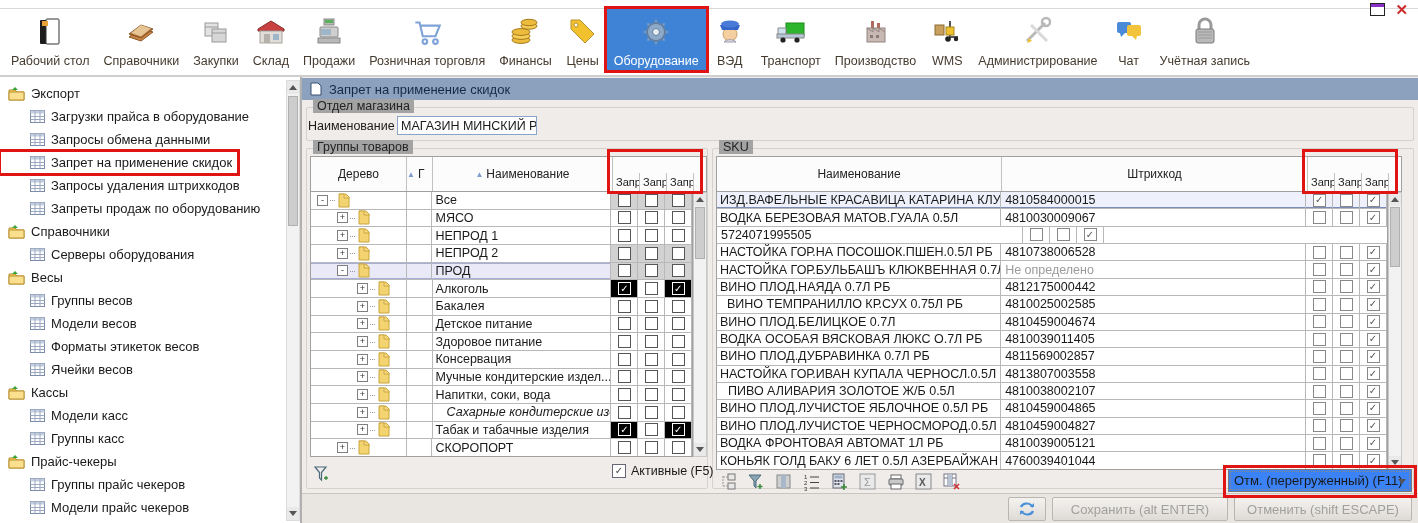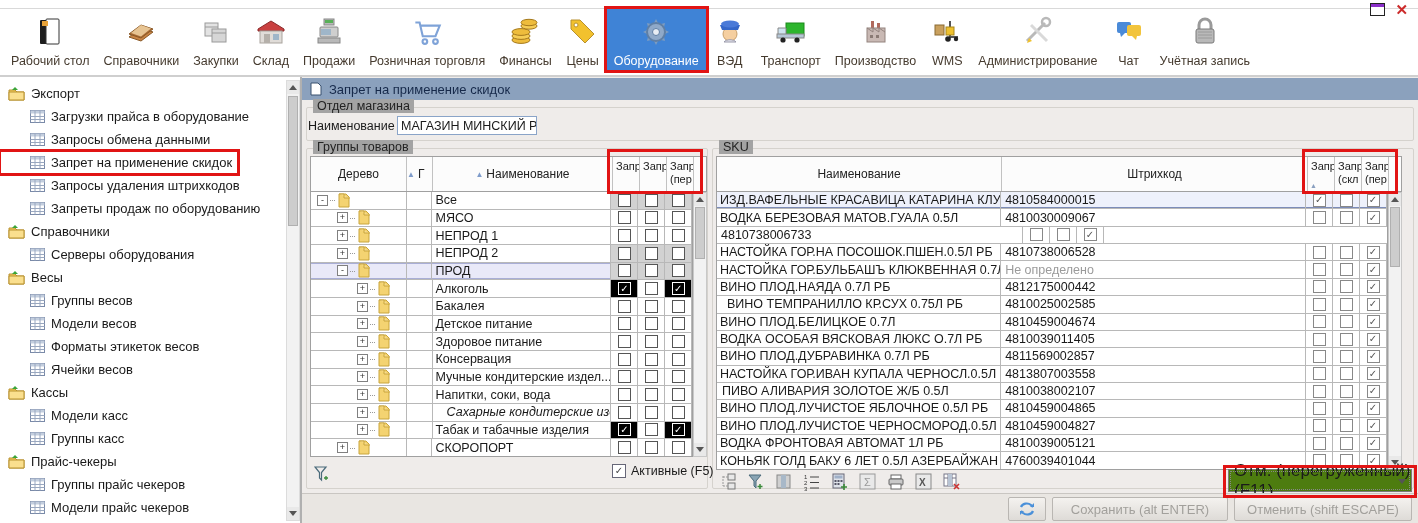--- a/index.html
+++ b/index.html
@@ -44,21 +44,21 @@
   #gb-store{left:306px;top:107px;width:1108px;height:34px;}
   #store-name-lbl{position:absolute;left:308px;top:119px;font-size:12.5px;}
   #store-name-val{position:absolute;left:397px;top:116px;width:140px;height:19px;background:#fff;
                   border:1px solid #8aa4c8;box-sizing:border-box;font-size:12.5px;padding:2px 3px;white-space:nowrap;overflow:hidden;}
   #gb-groups{left:306px;top:148px;width:402px;height:341px;}
   #gb-sku{left:712px;top:148px;width:702px;height:341px;}
   
   .tbl-head{position:absolute;display:flex;background:#fcfcfc;border:1px solid #a0a0a0;box-sizing:border-box;}
   .th{border-right:1px solid #c2c2c2;box-sizing:border-box;display:flex;align-items:center;justify-content:center;
       font-size:12px;color:#222;overflow:hidden;white-space:nowrap;}
-  .th.thc{flex-direction:column;align-items:flex-start;justify-content:flex-start;font-size:11px;line-height:1.15;padding:3px 8px 0 3px;}
+  .th.thc{flex-direction:column;align-items:flex-start;justify-content:flex-start;font-size:11px;line-height:1.15;padding:3px 8px 0 3px;margin-top:16px;}
   .sort{color:#7f9ccb;font-size:8px;margin-right:3px;}
   .rows{position:absolute;background:#fff;border:1px solid #a0a0a0;border-top:none;box-sizing:border-box;overflow:hidden;}
   .row{display:flex;border-bottom:1px solid #b8b8b8;box-sizing:border-box;background:#fff;}
   .cell{border-right:1px solid #b8b8b8;box-sizing:border-box;display:flex;align-items:center;
         font-size:12.5px;overflow:hidden;white-space:nowrap;}
   .row.focused{background:#e9e9f8;box-shadow:inset 0 1px 0 #a9aed6, inset 0 -1px 0 #a9aed6;}
   .row.skufocus{background:#eef1fb;box-shadow:inset 0 -1px 0 #7c8cb8;}
   .ckcell{width:27px;display:flex;align-items:center;justify-content:center;border-right:1px solid #b8b8b8;box-sizing:border-box;}
   .ckcell.gray{background:#d2d2d2;}
   .ckcell.on{background:#000;}
@@ -71,22 +71,22 @@
   .stub{width:5px;border-bottom:1px dotted #999;height:1px;margin:0 2px;}
   .miss{color:#9b9b9b;}
   .tscroll{position:absolute;width:14px;background:#f2f2f2;border:1px solid #c8c8c8;box-sizing:border-box;}
   
   #groups-footer{position:absolute;left:312px;top:463px;width:390px;height:22px;display:flex;align-items:center;}
   #active-wrap{position:absolute;left:612px;top:464px;display:flex;align-items:center;gap:5px;}
   #active-wrap .cb{width:14px;height:14px;border-color:#667;}
   #active-wrap .a-lbl{font-size:12.5px;}
   #sku-toolbar{position:absolute;left:718px;top:472px;display:flex;align-items:center;gap:8px;}
   .mini-ico{width:20px;height:19px;display:flex;align-items:center;justify-content:center;}
-  #mode-dd{position:absolute;left:1228px;top:469px;width:184px;height:23px;background:#4d7c0f;border:1px solid #7a7a7a;
-           box-sizing:border-box;display:flex;align-items:center;font-size:17px;padding-left:5px;
+  #mode-dd{position:absolute;left:1228px;top:469px;width:184px;height:23px;background:#3b82f6;border:1px solid #7a7a7a;
+           box-sizing:border-box;display:flex;align-items:center;font-size:13px;padding-left:5px;
            outline:1px dotted #888;outline-offset:-3px;}
   #mode-dd .dd-arrow{position:absolute;right:5px;top:9px;}
   
   #btnbar{position:absolute;left:302px;top:493px;width:1116px;height:30px;background:#e9e6e2;border-top:1px solid #c9c6c2;box-sizing:border-box;}
   .btn{position:absolute;top:3px;height:24px;background:linear-gradient(#f4f2ef,#dedbd7);border:1px solid #b9b6b2;
        border-radius:2px;box-sizing:border-box;display:flex;align-items:center;justify-content:center;
        font-size:13px;color:#a2a09c;}
   #refresh-btn{left:706px;width:38px;}
   #save-btn{left:750px;width:176px;}
   #cancel-btn{left:932px;width:178px;}
@@ -984,21 +984,21 @@
       </div>
       <div class="ckcell">
         <span class="cb" style="border-color: rgb(136, 136, 136); color: rgb(85, 85, 85);"></span>
       </div>
       <div class="ckcell">
         <span class="cb ck" style="border-color: rgb(136, 136, 136); color: rgb(85, 85, 85);"></span>
       </div>
     </div>
     <div class="row" style="height: 17.37px;">
       <div class="cell" style="width: 306px; padding-left: 4px;">
-        <span>4810738006733</span>
+        <span>5724071995505</span>
       </div>
       <div class="ckcell">
         <span class="cb" style="border-color: rgb(136, 136, 136); color: rgb(85, 85, 85);"></span>
       </div>
       <div class="ckcell">
         <span class="cb" style="border-color: rgb(136, 136, 136); color: rgb(85, 85, 85);"></span>
       </div>
       <div class="ckcell">
         <span class="cb ck" style="border-color: rgb(136, 136, 136); color: rgb(85, 85, 85);"></span>
       </div>
@@ -1133,21 +1133,21 @@
         <span class="cb" style="border-color: rgb(136, 136, 136); color: rgb(85, 85, 85);"></span>
       </div>
       <div class="ckcell">
         <span class="cb" style="border-color: rgb(136, 136, 136); color: rgb(85, 85, 85);"></span>
       </div>
       <div class="ckcell">
         <span class="cb ck" style="border-color: rgb(136, 136, 136); color: rgb(85, 85, 85);"></span>
       </div>
     </div>
     <div class="row" style="height: 17.37px;">
-      <div class="cell" style="width: 285px; padding-left: 5px;">
+      <div class="cell" style="width: 285px; padding-left: 11px;">
         <span>ПИВО АЛИВАРИЯ ЗОЛОТОЕ Ж/Б 0.5Л</span>
       </div>
       <div class="cell" style="width: 306px; padding-left: 4px;">
         <span>4810038002107</span>
       </div>
       <div class="ckcell">
         <span class="cb" style="border-color: rgb(136, 136, 136); color: rgb(85, 85, 85);"></span>
       </div>
       <div class="ckcell">
         <span class="cb" style="border-color: rgb(136, 136, 136); color: rgb(85, 85, 85);"></span>

